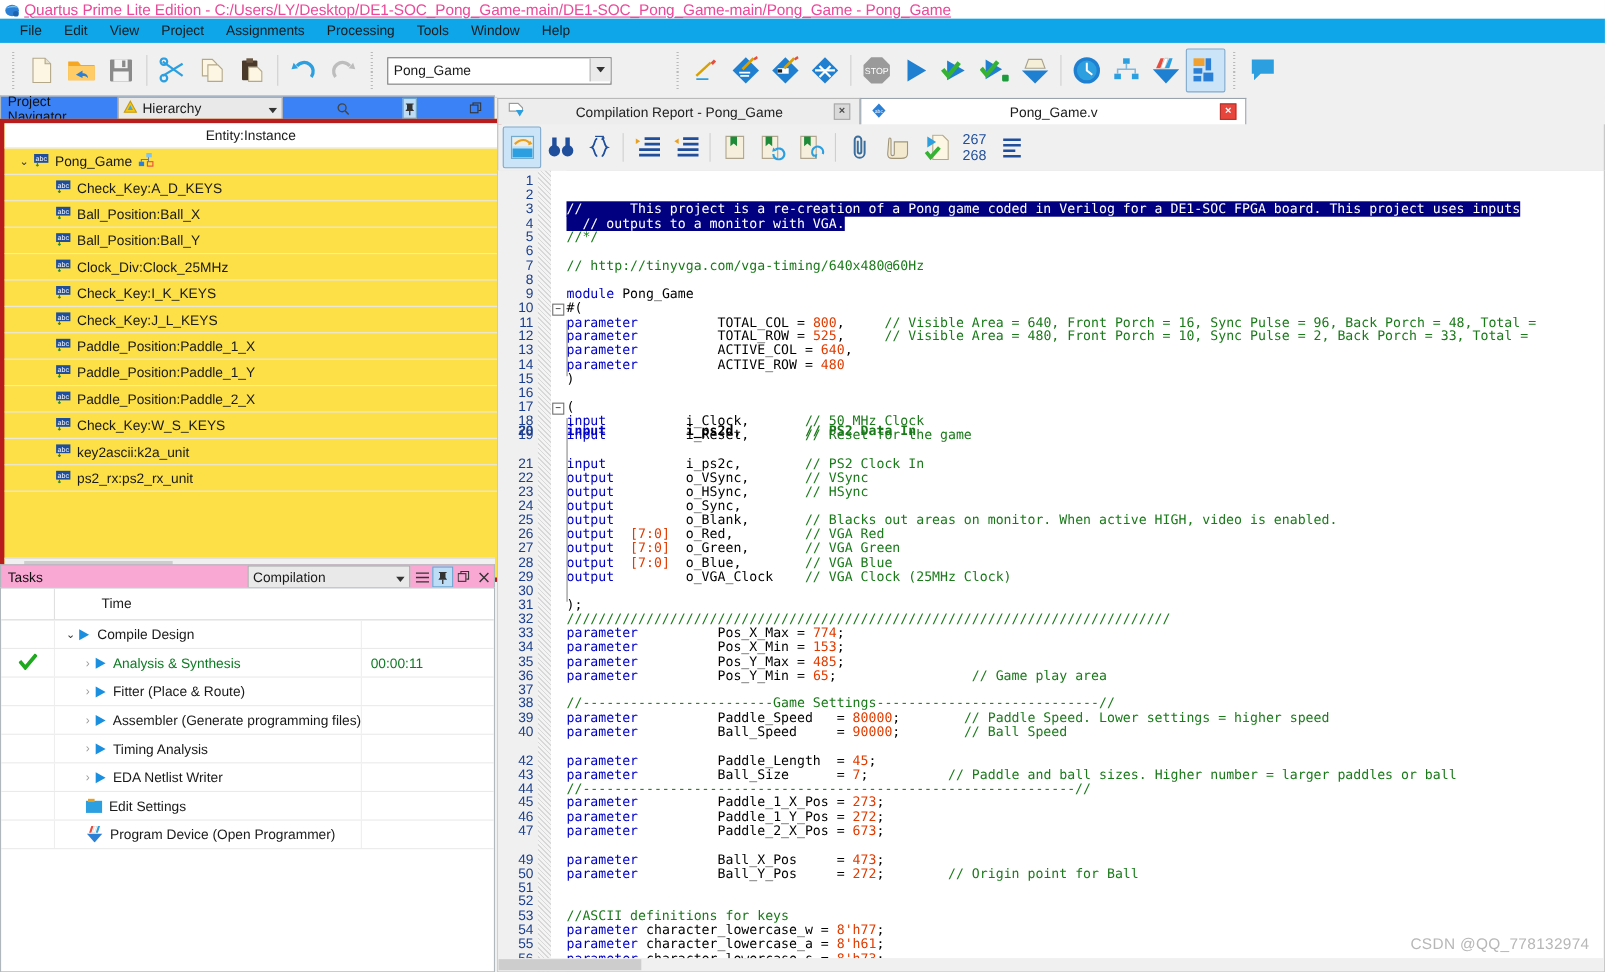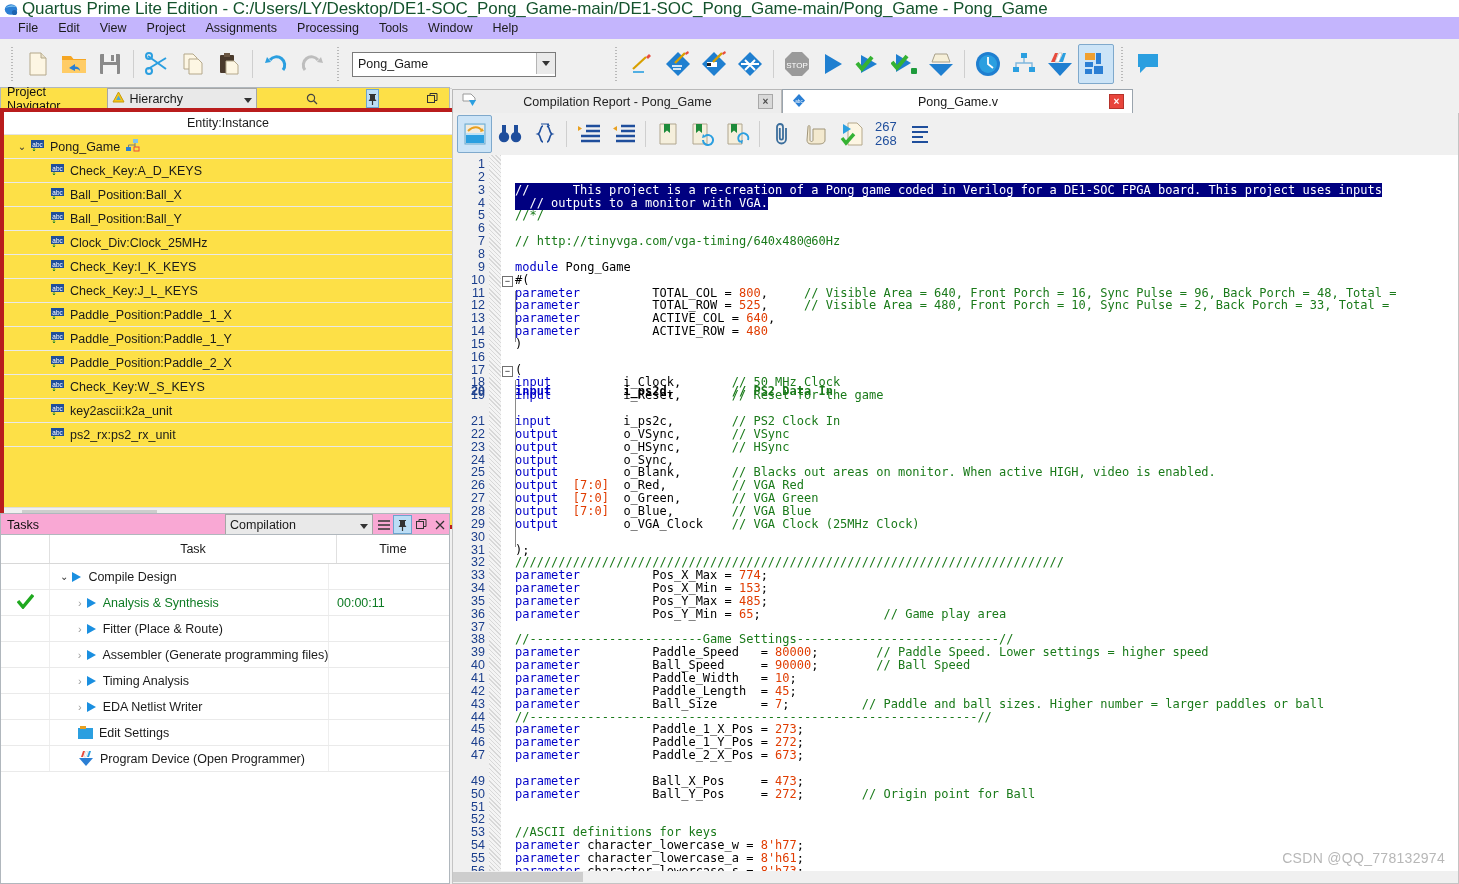--- a/index.html
+++ b/index.html
@@ -7,24 +7,24 @@
     width:1459px;height:884px;overflow:hidden;
     font-family:"Liberation Sans",sans-serif;
     font-size:12px;color:#1a1a1a;background:#f0f0f0;
     -webkit-font-smoothing:antialiased;
   }
   .app{position:relative;width:1459px;height:884px;background:#f0f0f0;}
 
   
   .titlebar{height:17px;display:flex;align-items:center;background:#ffffff;padding-left:4px;}
   .titlebar .tb-icon{width:14px;height:14px;margin-right:4px;flex:0 0 auto;}
-  .titlebar .tb-text{font-size:17px;color:#14532d;white-space:nowrap;letter-spacing:-.1px;}
+  .titlebar .tb-text{font-size:14px;color:#ec4899;white-space:nowrap;letter-spacing:-.1px;text-decoration:underline;}
 
   
-  .menubar{height:22px;display:flex;align-items:center;background:#c4b5fd;padding-left:8px;border-bottom:1px solid #f0f0f0;}
+  .menubar{height:22px;display:flex;align-items:center;background:#0ea5e9;padding-left:8px;border-bottom:1px solid #f0f0f0;}
   .menubar .mi{padding:2px 10px;font-size:12.5px;color:#1b1b1b;cursor:default;}
 
   
   .toolbar{height:48px;display:flex;align-items:center;background:#f0f0f0;border-bottom:1px solid #d6d6d6;padding-left:4px;}
   .tb-grip{width:6px;height:34px;margin:0 4px 0 6px;
     background-image:repeating-linear-gradient(to bottom,#b9b9b9 0 1px,transparent 1px 3px);
     background-size:2px 100%;background-repeat:repeat-y;background-position:1px 0;}
   .tbtn{width:34px;height:38px;display:flex;align-items:center;justify-content:center;border:1px solid transparent;border-radius:2px;}
   .tbtn.active{background:#cce4f7;border:1px solid #7fa9cc;}
   .tb-sep{width:1px;height:28px;background:#cfcfcf;margin:0 5px;}
@@ -32,21 +32,21 @@
          display:flex;align-items:center;font-size:12.5px;padding-left:5px;position:relative;}
   .combo .cb-arrow{position:absolute;right:0;top:0;width:18px;height:21px;background:#eaeaea;border-left:1px solid #b5b5b5;
         display:flex;align-items:center;justify-content:center;}
 
   
   .body-area{position:absolute;left:0;top:87px;right:0;bottom:0;}
 
   
   .leftcol{position:absolute;left:0;top:0;width:450px;bottom:0;}
 
-  .panel-head{height:21px;display:flex;align-items:center;background:#fde047;border:1px solid #b0b7bd;border-bottom:none;gap:47px;}
+  .panel-head{height:21px;display:flex;align-items:center;background:#3b82f6;border:1px solid #b0b7bd;border-bottom:none;gap:47px;}
   .panel-title{font-size:12.5px;padding-left:6px;flex:1 1 auto;color:#111;}
   .panel-combo{height:19px;min-width:140px;background:#e9e9e9;border:1px solid #a6a6a6;display:flex;align-items:center;
        font-size:12.5px;padding:0 4px;margin-right:2px;gap:4px;}
   .panel-combo .pc-label{flex:1 1 auto;}
   .hdr-btn{width:17px;height:17px;display:flex;align-items:center;justify-content:center;margin-right:1px;}
   .hdr-btn.pinned{background:#bcddf5;border:1px solid #6ba4cf;}
 
   .navigator{position:absolute;left:0;top:21px;width:448px;height:413px;background:#fde047;border:4px solid #b91c1c;overflow:hidden;}
   .nav-colhdr{height:22px;display:flex;align-items:center;justify-content:center;font-size:12.5px;
      border-bottom:1px solid #e4e4e4;background:#fff;}
@@ -530,21 +530,20 @@
         <div class="hdr-btn">
           <svg width="10" height="10" viewBox="0 0 10 10">
               <path d="M1 1l8 8M9 1l-8 8" stroke="#333" stroke-width="1.3"></path>
             </svg>
         </div>
       </div>
 
       <div class="taskspanel">
         <div class="tk-colhdr">
           <div class="tk-c0"></div>
-          <div class="tk-c1">Task</div>
           <div class="tk-c2">Time</div>
         </div>
         <div id="task-rows">
             <div class="tk-row">
               <span class="c0"></span>
               <span class="c1" style="padding-left:10px">
                 <span class="chev-d">⌄</span>
                 <span class="play-tri"></span>
                 <span>Compile Design</span>
               </span>
@@ -802,21 +801,20 @@
             <div class="ln" style="top: 388.5px; position: absolute; left: 0px; right: 0px;"><span class="num">31</span><span class="txt"><span class="op">);</span></span></div>
             <div class="ln" style="top: 401.35px; position: absolute; left: 0px; right: 0px;"><span class="num">32</span><span class="txt"><span class="cm">////////////////////////////////////////////////////////////////////////////</span></span></div>
             <div class="ln" style="top: 414.2px; position: absolute; left: 0px; right: 0px;"><span class="num">33</span><span class="txt"><span class="kw">parameter</span><span class="op">          Pos_X_Max = </span><span class="num2">774</span><span class="op">;</span></span></div>
             <div class="ln" style="top: 427.05px; position: absolute; left: 0px; right: 0px;"><span class="num">34</span><span class="txt"><span class="kw">parameter</span><span class="op">          Pos_X_Min = </span><span class="num2">153</span><span class="op">;</span></span></div>
             <div class="ln" style="top: 439.9px; position: absolute; left: 0px; right: 0px;"><span class="num">35</span><span class="txt"><span class="kw">parameter</span><span class="op">          Pos_Y_Max = </span><span class="num2">485</span><span class="op">;</span></span></div>
             <div class="ln" style="top: 452.75px; position: absolute; left: 0px; right: 0px;"><span class="num">36</span><span class="txt"><span class="kw">parameter</span><span class="op">          Pos_Y_Min = </span><span class="num2">65</span><span class="op">;                 </span><span class="cm">// Game play area</span></span></div>
             <div class="ln" style="top: 465.6px; position: absolute; left: 0px; right: 0px;"><span class="num">37</span><span class="txt"></span></div>
             <div class="ln" style="top: 478.45px; position: absolute; left: 0px; right: 0px;"><span class="num">38</span><span class="txt"><span class="cm">//------------------------Game Settings----------------------------//</span></span></div>
             <div class="ln" style="top: 491.3px; position: absolute; left: 0px; right: 0px;"><span class="num">39</span><span class="txt"><span class="kw">parameter</span><span class="op">          Paddle_Speed   = </span><span class="num2">80000</span><span class="op">;        </span><span class="cm">// Paddle Speed. Lower settings = higher speed</span></span></div>
             <div class="ln" style="top: 504.15px; position: absolute; left: 0px; right: 0px;"><span class="num">40</span><span class="txt"><span class="kw">parameter</span><span class="op">          Ball_Speed     = </span><span class="num2">90000</span><span class="op">;        </span><span class="cm">// Ball Speed</span></span></div>
-            <div class="ln" style="top: 517px; position: absolute; left: 0px; right: 0px;"><span class="num">41</span><span class="txt"><span class="kw">parameter</span><span class="op">          Paddle_Width   = </span><span class="num2">10</span><span class="op">;</span></span></div>
             <div class="ln" style="top: 529.85px; position: absolute; left: 0px; right: 0px;"><span class="num">42</span><span class="txt"><span class="kw">parameter</span><span class="op">          Paddle_Length  = </span><span class="num2">45</span><span class="op">;</span></span></div>
             <div class="ln" style="top: 542.7px; position: absolute; left: 0px; right: 0px;"><span class="num">43</span><span class="txt"><span class="kw">parameter</span><span class="op">          Ball_Size      = </span><span class="num2">7</span><span class="op">;          </span><span class="cm">// Paddle and ball sizes. Higher number = larger paddles or ball</span></span></div>
             <div class="ln" style="top: 555.55px; position: absolute; left: 0px; right: 0px;"><span class="num">44</span><span class="txt"><span class="cm">//--------------------------------------------------------------//</span></span></div>
             <div class="ln" style="top: 568.4px; position: absolute; left: 0px; right: 0px;"><span class="num">45</span><span class="txt"><span class="kw">parameter</span><span class="op">          Paddle_1_X_Pos = </span><span class="num2">273</span><span class="op">;</span></span></div>
             <div class="ln" style="top: 581.25px; position: absolute; left: 0px; right: 0px;"><span class="num">46</span><span class="txt"><span class="kw">parameter</span><span class="op">          Paddle_1_Y_Pos = </span><span class="num2">272</span><span class="op">;</span></span></div>
             <div class="ln" style="top: 594.1px; position: absolute; left: 0px; right: 0px;"><span class="num">47</span><span class="txt"><span class="kw">parameter</span><span class="op">          Paddle_2_X_Pos = </span><span class="num2">673</span><span class="op">;</span></span></div>
             <div class="ln" style="top: 619.8px; position: absolute; left: 0px; right: 0px;"><span class="num">49</span><span class="txt"><span class="kw">parameter</span><span class="op">          Ball_X_Pos     = </span><span class="num2">473</span><span class="op">;</span></span></div>
             <div class="ln" style="top: 632.65px; position: absolute; left: 0px; right: 0px;"><span class="num">50</span><span class="txt"><span class="kw">parameter</span><span class="op">          Ball_Y_Pos     = </span><span class="num2">272</span><span class="op">;        </span><span class="cm">// Origin point for Ball</span></span></div>
             <div class="ln" style="top: 645.5px; position: absolute; left: 0px; right: 0px;"><span class="num">51</span><span class="txt"></span></div>
             <div class="ln" style="top: 658.35px; position: absolute; left: 0px; right: 0px;"><span class="num">52</span><span class="txt"></span></div>

